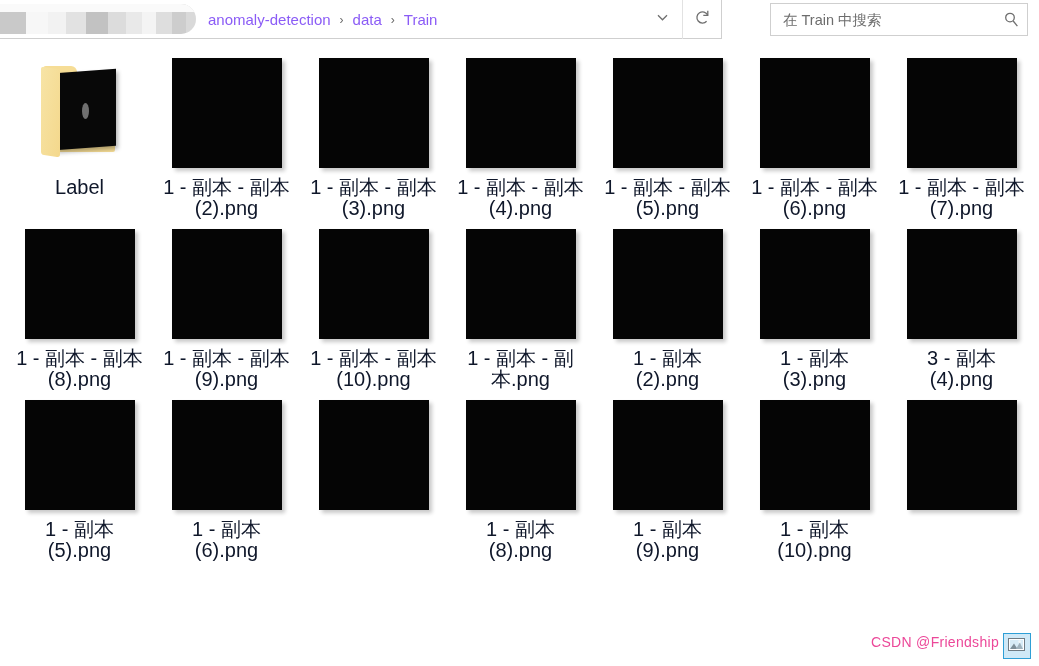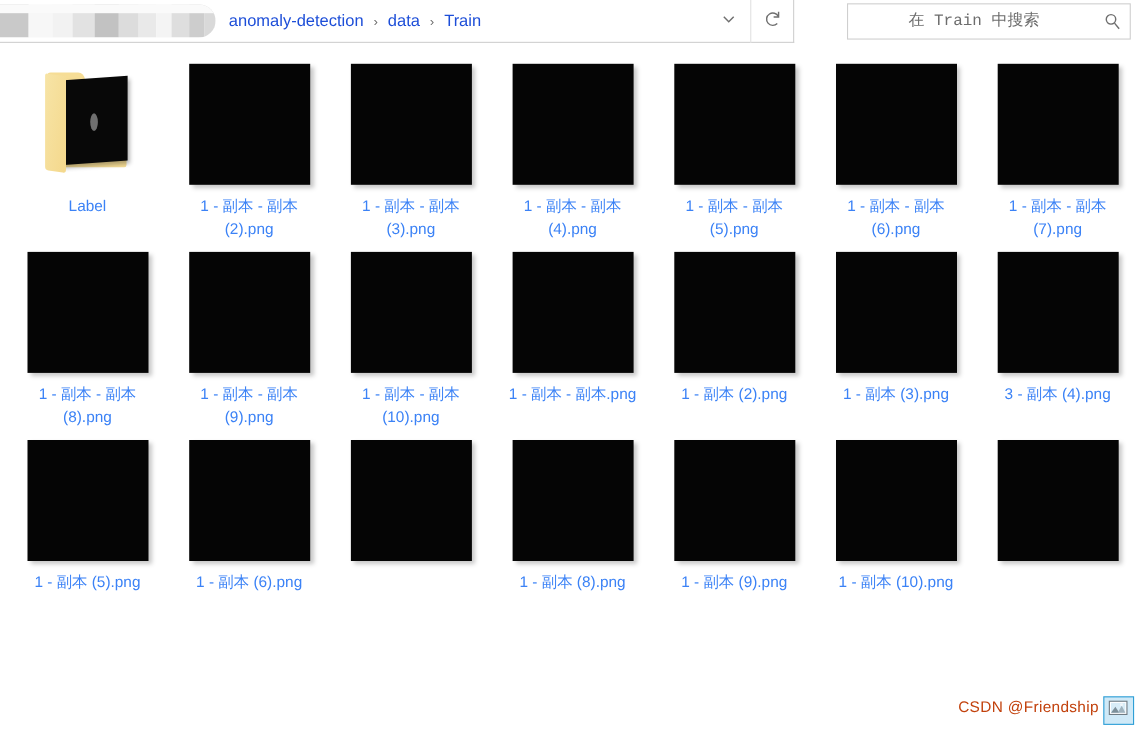--- a/index.html
+++ b/index.html
@@ -62,21 +62,21 @@
     height: 39px;
     display: flex;
     align-items: center;
     gap: 0px;
     font-size: 15px;
     color: #1b1b1b;
     white-space: nowrap;
   }
   .crumb {
     padding: 2px 6px;
-    color: #1d4ed8;
+    color: #8b5cf6;
   }
   .crumb-sep {
     color: #6b6b6b;
     font-size: 12px;
     padding: 0 3px;
     line-height: 1;
   }
   .addr-btn {
     position: absolute;
     top: 0;
@@ -98,27 +98,26 @@
     box-sizing: border-box;
     border: 1px solid #cfcfcf;
     background: #ffffff;
     display: flex;
     align-items: center;
   }
   .searchinput {
     border: 0;
     outline: 0;
     background: transparent;
-    font-family: Liberation Mono, monospace;
+    font-family: Liberation Sans, sans-serif;
     font-size: 14.5px;
     color: #0c4a6e;
     padding: 0 8px 0 12px;
     width: 210px;
     height: 31px;
-    text-align: center;
   }
   .searchinput::placeholder { color: #6d6d6d; opacity: 1; }
   .search-icon {
     width: 32px;
     height: 31px;
     display: flex;
     align-items: center;
     justify-content: center;
   }
 
@@ -160,23 +159,23 @@
   .thumb-img {
     width: 110px;
     height: 110px;
     background: #050505;
     box-shadow: 3px 3px 4px rgba(0,0,0,0.22);
   }
   .caption {
     margin-top: 9px;
     width: 136px;
     text-align: center;
-    font-size: 14px;
+    font-size: 20px;
     line-height: 21px;
-    color: #3b82f6;
+    color: #0f172a;
     word-wrap: break-word;
     overflow-wrap: break-word;
   }
 
   
   .folder {
     position: relative;
     width: 110px;
     height: 110px;
   }
@@ -227,21 +226,21 @@
     transform: skewY(8deg);
     border-radius: 2px 0 3px 3px;
   }
 
   
   .watermark {
     position: absolute;
     right: 40px;
     bottom: 16px;
     font-size: 14px;
-    color: #c2410c;
+    color: #ec4899;
     letter-spacing: 0.3px;
     white-space: nowrap;
   }
   .viewbtn {
     position: absolute;
     right: 8px;
     bottom: 7px;
     width: 28px;
     height: 26px;
     box-sizing: border-box;

